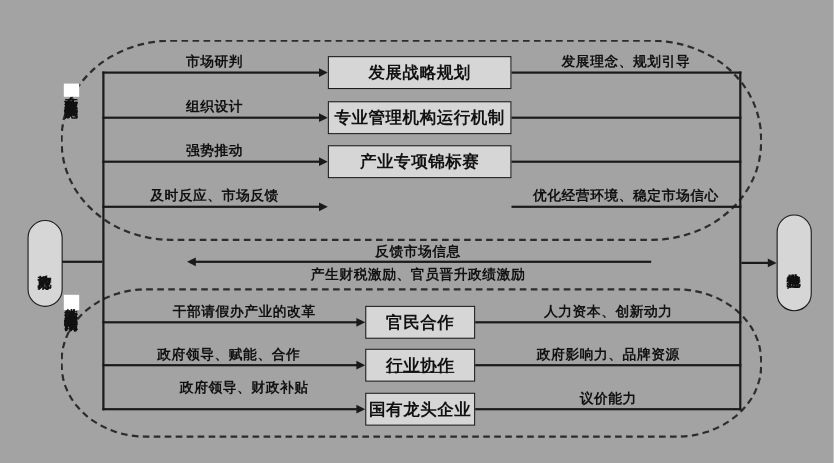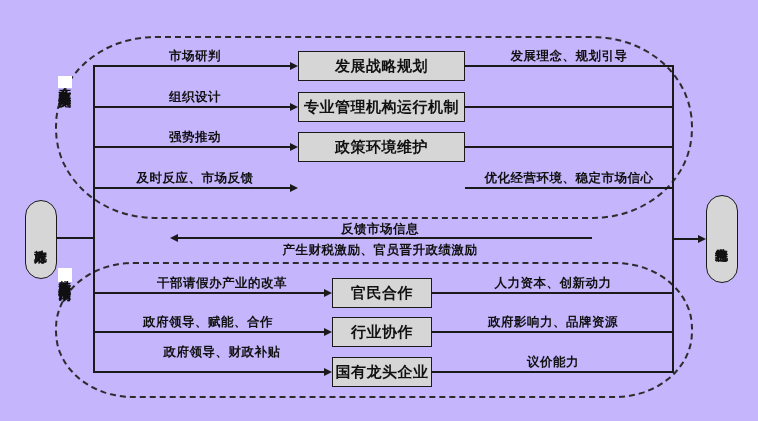--- a/index.html
+++ b/index.html
@@ -1,17 +1,17 @@
 <!DOCTYPE html>
 <html><head>
 <meta charset="utf-8">
 <style>
   html,body{margin:0;padding:0;background:#ffffff;}
   .canvas{
-    position:relative;width:758px;height:421px;background:#c4b5fd;overflow:hidden;
+    position:relative;width:758px;height:421px;background:#a3a3a3;overflow:hidden;
     font-family:"DejaVu Sans",sans-serif;color:#111;
   }
   .dashed-group{
     position:absolute;border:2px dashed #2c2c2c;box-sizing:border-box;background:transparent;
   }
   .dashed-top{left:55px;top:36px;width:638px;height:183px;border-radius:100px/90px;}
   .dashed-bottom{left:55px;top:262px;width:638px;height:136px;border-radius:78px/66px;}
   .vtext{
     position:absolute;writing-mode:vertical-rl;text-orientation:upright;
     font-size:12.5px;font-weight:bold;line-height:1.1;letter-spacing:1px;
@@ -67,21 +67,21 @@
 
   <div class="hline" style="left:93px;top:106px;width:198px;"></div>
   <div class="arrow-r" style="left:290px;top:103px;"></div>
   <div class="lbl" style="left:100px;top:89px;width:190px;">组织设计</div>
   <div class="pbox" style="left:298px;top:92px;width:167px;height:30px;">专业管理机构运行机制</div>
   <div class="hline" style="left:465px;top:106px;width:209px;"></div>
 
   <div class="hline" style="left:93px;top:146px;width:198px;"></div>
   <div class="arrow-r" style="left:290px;top:143px;"></div>
   <div class="lbl" style="left:100px;top:129px;width:190px;">强势推动</div>
-  <div class="pbox" style="left:298px;top:132px;width:167px;height:30px;">政策环境维护</div>
+  <div class="pbox" style="left:298px;top:132px;width:167px;height:30px;">产业专项锦标赛</div>
   <div class="hline" style="left:465px;top:146px;width:209px;"></div>
 
   <div class="hline" style="left:93px;top:187px;width:198px;"></div>
   <div class="arrow-r" style="left:290px;top:184px;"></div>
   <div class="lbl" style="left:100px;top:170px;width:190px;">及时反应、市场反馈</div>
   <div class="hline" style="left:465px;top:187px;width:209px;"></div>
   <div class="lbl" style="left:467px;top:170px;width:204px;">优化经营环境、稳定市场信心</div>
 
   <div class="lbl" style="left:290px;top:221px;width:180px;">反馈市场信息</div>
   <div class="arrow-l" style="left:170px;top:234px;"></div>
@@ -93,21 +93,21 @@
   <div class="hline" style="left:93px;top:292px;width:233px;"></div>
   <div class="arrow-r" style="left:324px;top:289px;"></div>
   <div class="lbl" style="left:110px;top:275px;width:224px;">干部请假办产业的改革</div>
   <div class="pbox" style="left:332px;top:278px;width:100px;height:30px;">官民合作</div>
   <div class="hline" style="left:432px;top:292px;width:242px;"></div>
   <div class="lbl" style="left:437px;top:275px;width:232px;">人力资本、创新动力</div>
 
   <div class="hline" style="left:93px;top:331px;width:233px;"></div>
   <div class="arrow-r" style="left:324px;top:328px;"></div>
   <div class="lbl" style="left:96px;top:314px;width:224px;">政府领导、赋能、合作</div>
-  <div class="pbox" style="left:332px;top:317px;width:100px;height:30px;">行业协作</div>
+  <div class="pbox" style="left:332px;top:317px;width:100px;height:30px;text-decoration:underline;">行业协作</div>
   <div class="hline" style="left:432px;top:331px;width:242px;"></div>
   <div class="lbl" style="left:437px;top:314px;width:232px;">政府影响力、品牌资源</div>
 
   <div class="hline" style="left:93px;top:371px;width:233px;"></div>
   <div class="arrow-r" style="left:324px;top:368px;"></div>
   <div class="lbl" style="left:110px;top:344px;width:224px;">政府领导、财政补贴</div>
   <div class="pbox" style="left:332px;top:357px;width:100px;height:30px;">国有龙头企业</div>
   <div class="hline" style="left:432px;top:371px;width:242px;"></div>
   <div class="lbl" style="left:437px;top:354px;width:232px;">议价能力</div>
 

